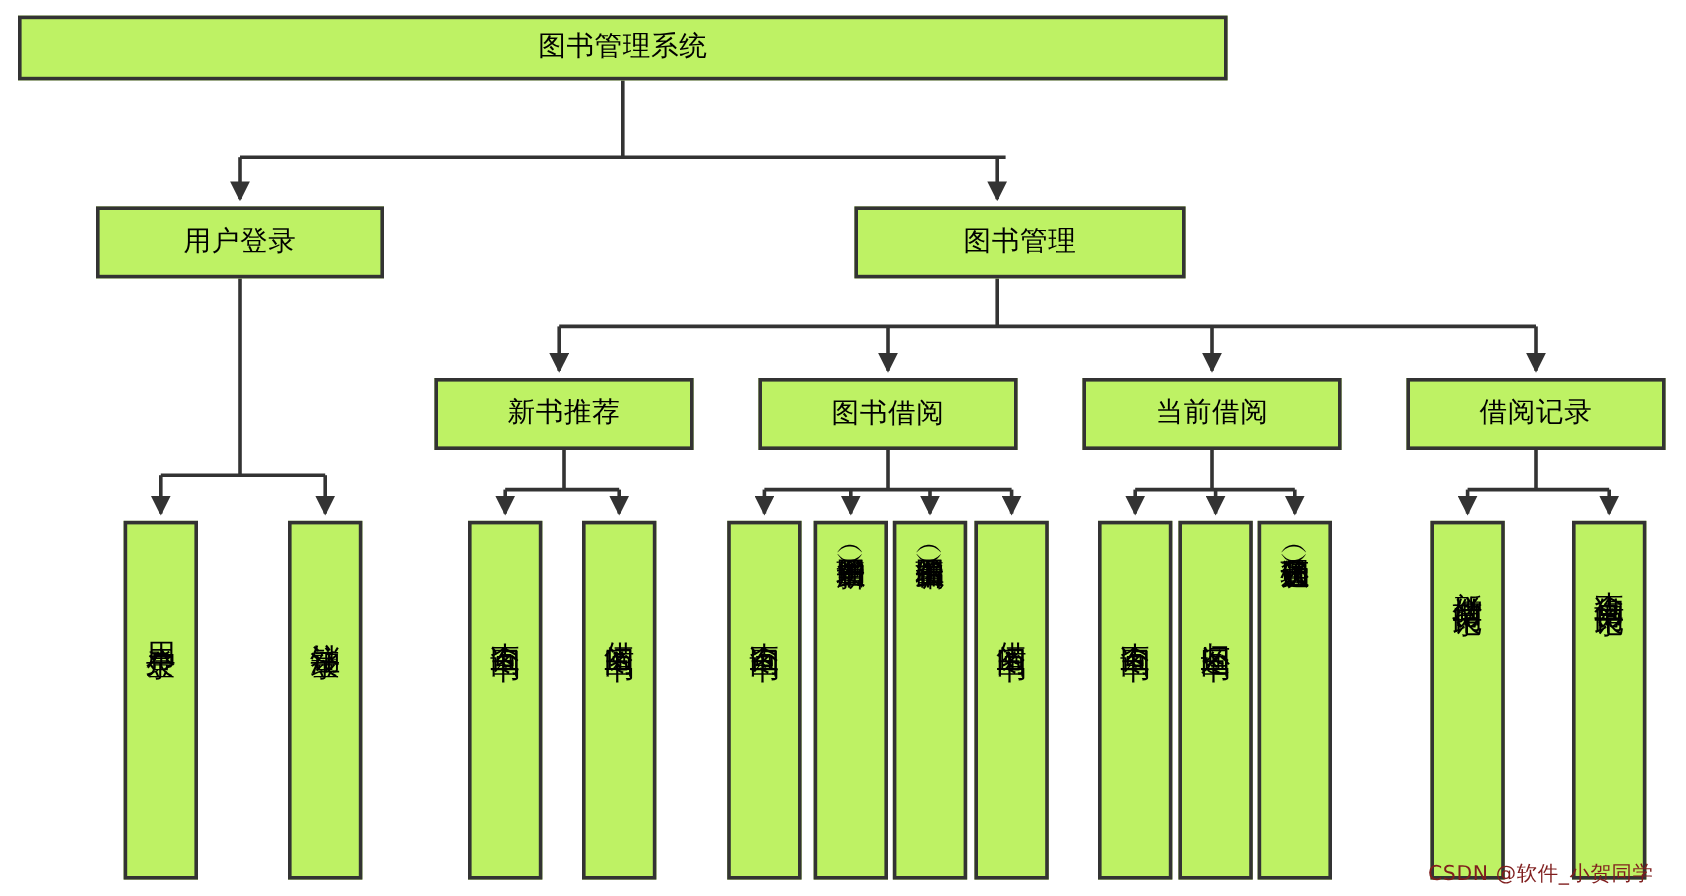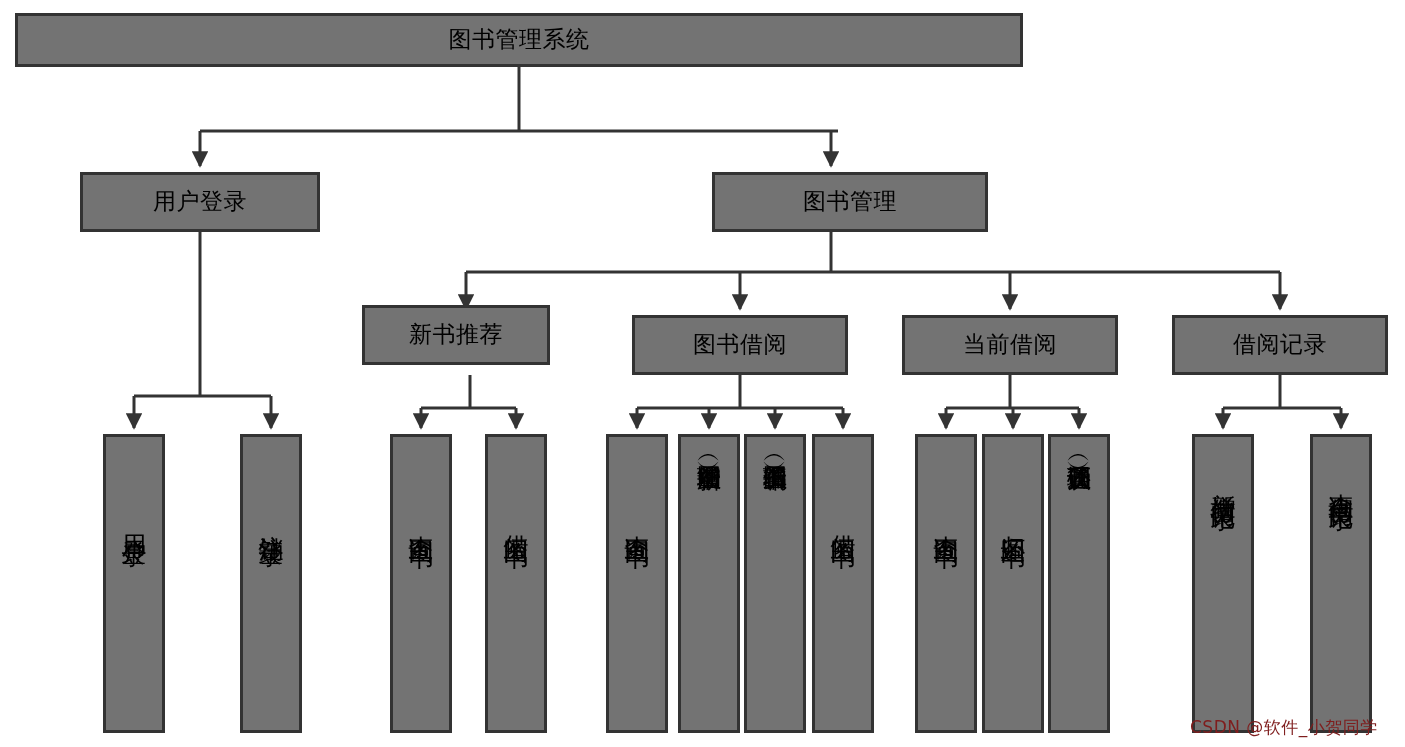--- a/index.html
+++ b/index.html
@@ -20,21 +20,21 @@
   svg.connectors {
     position: absolute;
     left: 0;
     top: 0;
     width: 1405px;
     height: 747px;
   }
   .node {
     position: absolute;
     box-sizing: border-box;
-    background: #737373;
+    background: #bef264;
     border: 3px solid #333333;
     display: flex;
     align-items: center;
     justify-content: center;
     z-index: 2;
   }
   .node .label {
     color: #000000;
     line-height: 1.18;
     text-align: center;
@@ -132,21 +132,21 @@
     <span class="label">图书管理系统</span>
   </div>
 
   <div class="node horiz" style="left:80px; top:172px; width:240px; height:60px;">
     <span class="label">用户登录</span>
   </div>
   <div class="node horiz" style="left:712px; top:172px; width:276px; height:60px;">
     <span class="label">图书管理</span>
   </div>
 
-  <div class="node horiz" style="left:362px; top:305px; width:188px; height:60px;">
+  <div class="node horiz" style="left:362px; top:315px; width:216px; height:60px;">
     <span class="label">新书推荐</span>
   </div>
   <div class="node horiz" style="left:632px; top:315px; width:216px; height:60px;font-family:Liberation Serif, serif;">
     <span class="label">图书借阅</span>
   </div>
   <div class="node horiz" style="left:902px; top:315px; width:216px; height:60px;">
     <span class="label">当前借阅</span>
   </div>
   <div class="node horiz" style="left:1172px; top:315px; width:216px; height:60px;">
     <span class="label">借阅记录</span>

